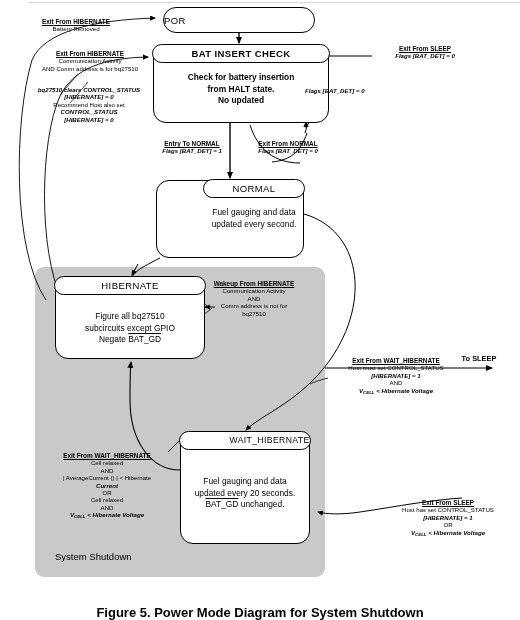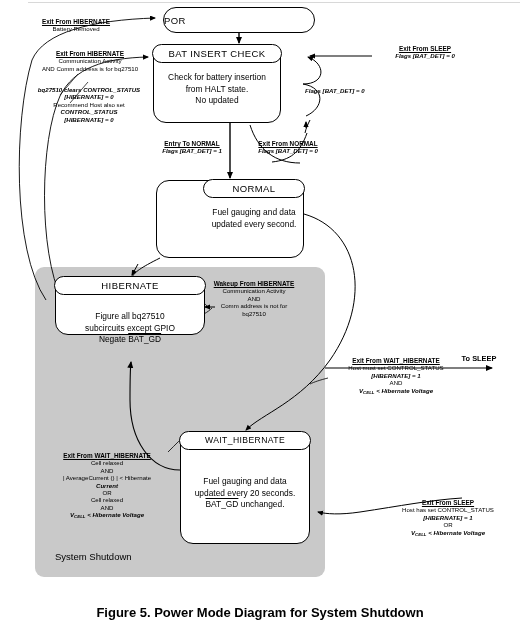--- a/index.html
+++ b/index.html
@@ -48,23 +48,23 @@
     padding-top:9px;
     position:relative;
     z-index:1;
   }
   
   #state-por{
     left:163px;top:7px;width:152px;height:26px;border-radius:13px;
     display:flex;align-items:center;justify-content:flex-start;
     font-size:9.5px;letter-spacing:0.4px;
   }
-  #state-batcheck{left:153px;top:45px;width:128px;height:78px;}
+  #state-batcheck{left:153px;top:45px;width:176px;height:78px;font-weight:bold;}
   #state-normal{left:156px;top:180px;width:148px;height:78px;padding-left:48px;}
-  #state-hibernate{left:55px;top:277px;width:150px;height:58px;}
+  #state-hibernate{left:55px;top:277px;width:150px;height:82px;}
   #state-waithib{left:180px;top:432px;width:130px;height:112px;}
 
   
   #shutdown-group{
     position:absolute;left:35px;top:267px;width:290px;height:310px;
     background:#c9c9c9;border-radius:9px;
   }
   #shutdown-label{
     position:absolute;left:55px;top:551px;font-size:9.5px;text-align:center;
   }
@@ -191,21 +191,21 @@
     <div class="bdy" style="padding-top:16px;">
       <div>Figure all bq27510</div>
       <div>subcircuits except GPIO</div>
       <div>
         <span>Negate&nbsp;</span><span class="ovl">BAT_GD</span>
       </div>
     </div>
   </div>
 
   <div class="state" id="state-waithib">
-    <div class="hdr" style="font-size:8.6px;">WAIT_HIBERNATE</div>
+    <div class="hdr" style="font-size:8.6px;text-align:right;">WAIT_HIBERNATE</div>
     <div class="bdy" style="padding-top:26px;">
       <div>Fuel gauging and data</div>
       <div>updated every 20 seconds.</div>
       <div>
         <span class="ovl">BAT_GD</span><span>&nbsp;unchanged.</span>
       </div>
     </div>
   </div>
 
   <div class="lab" id="lab-exit-hib-batt">

